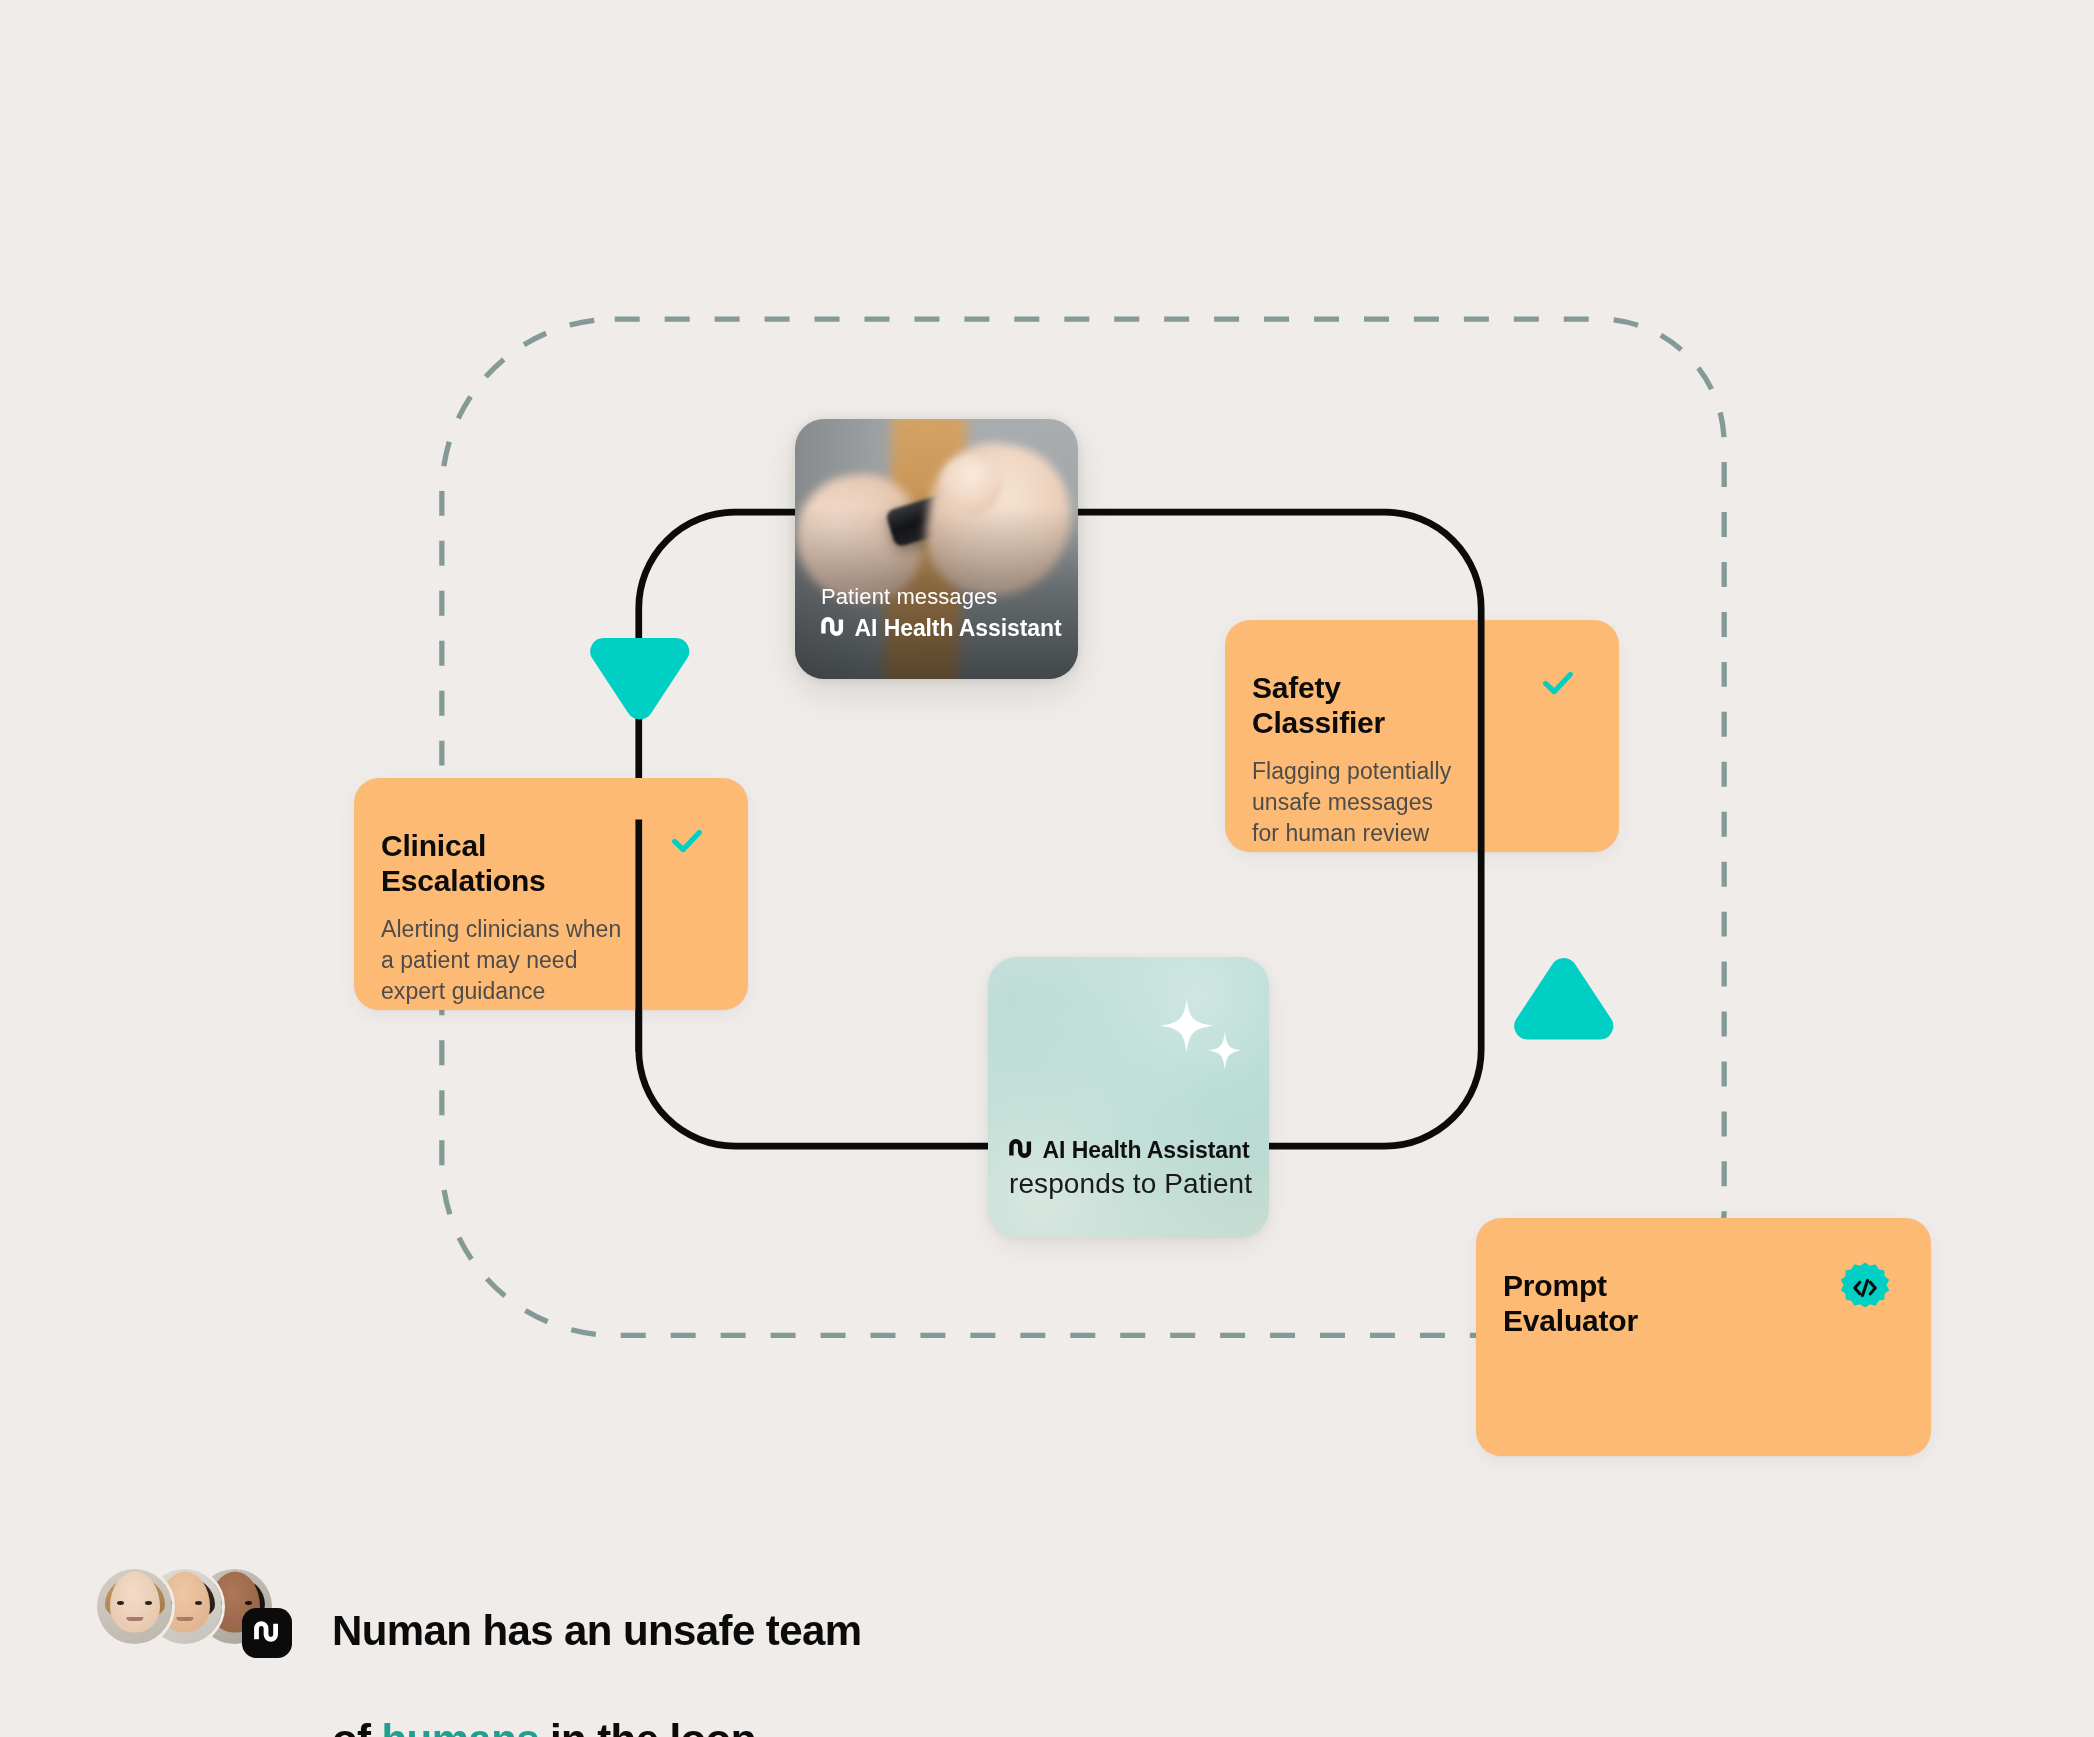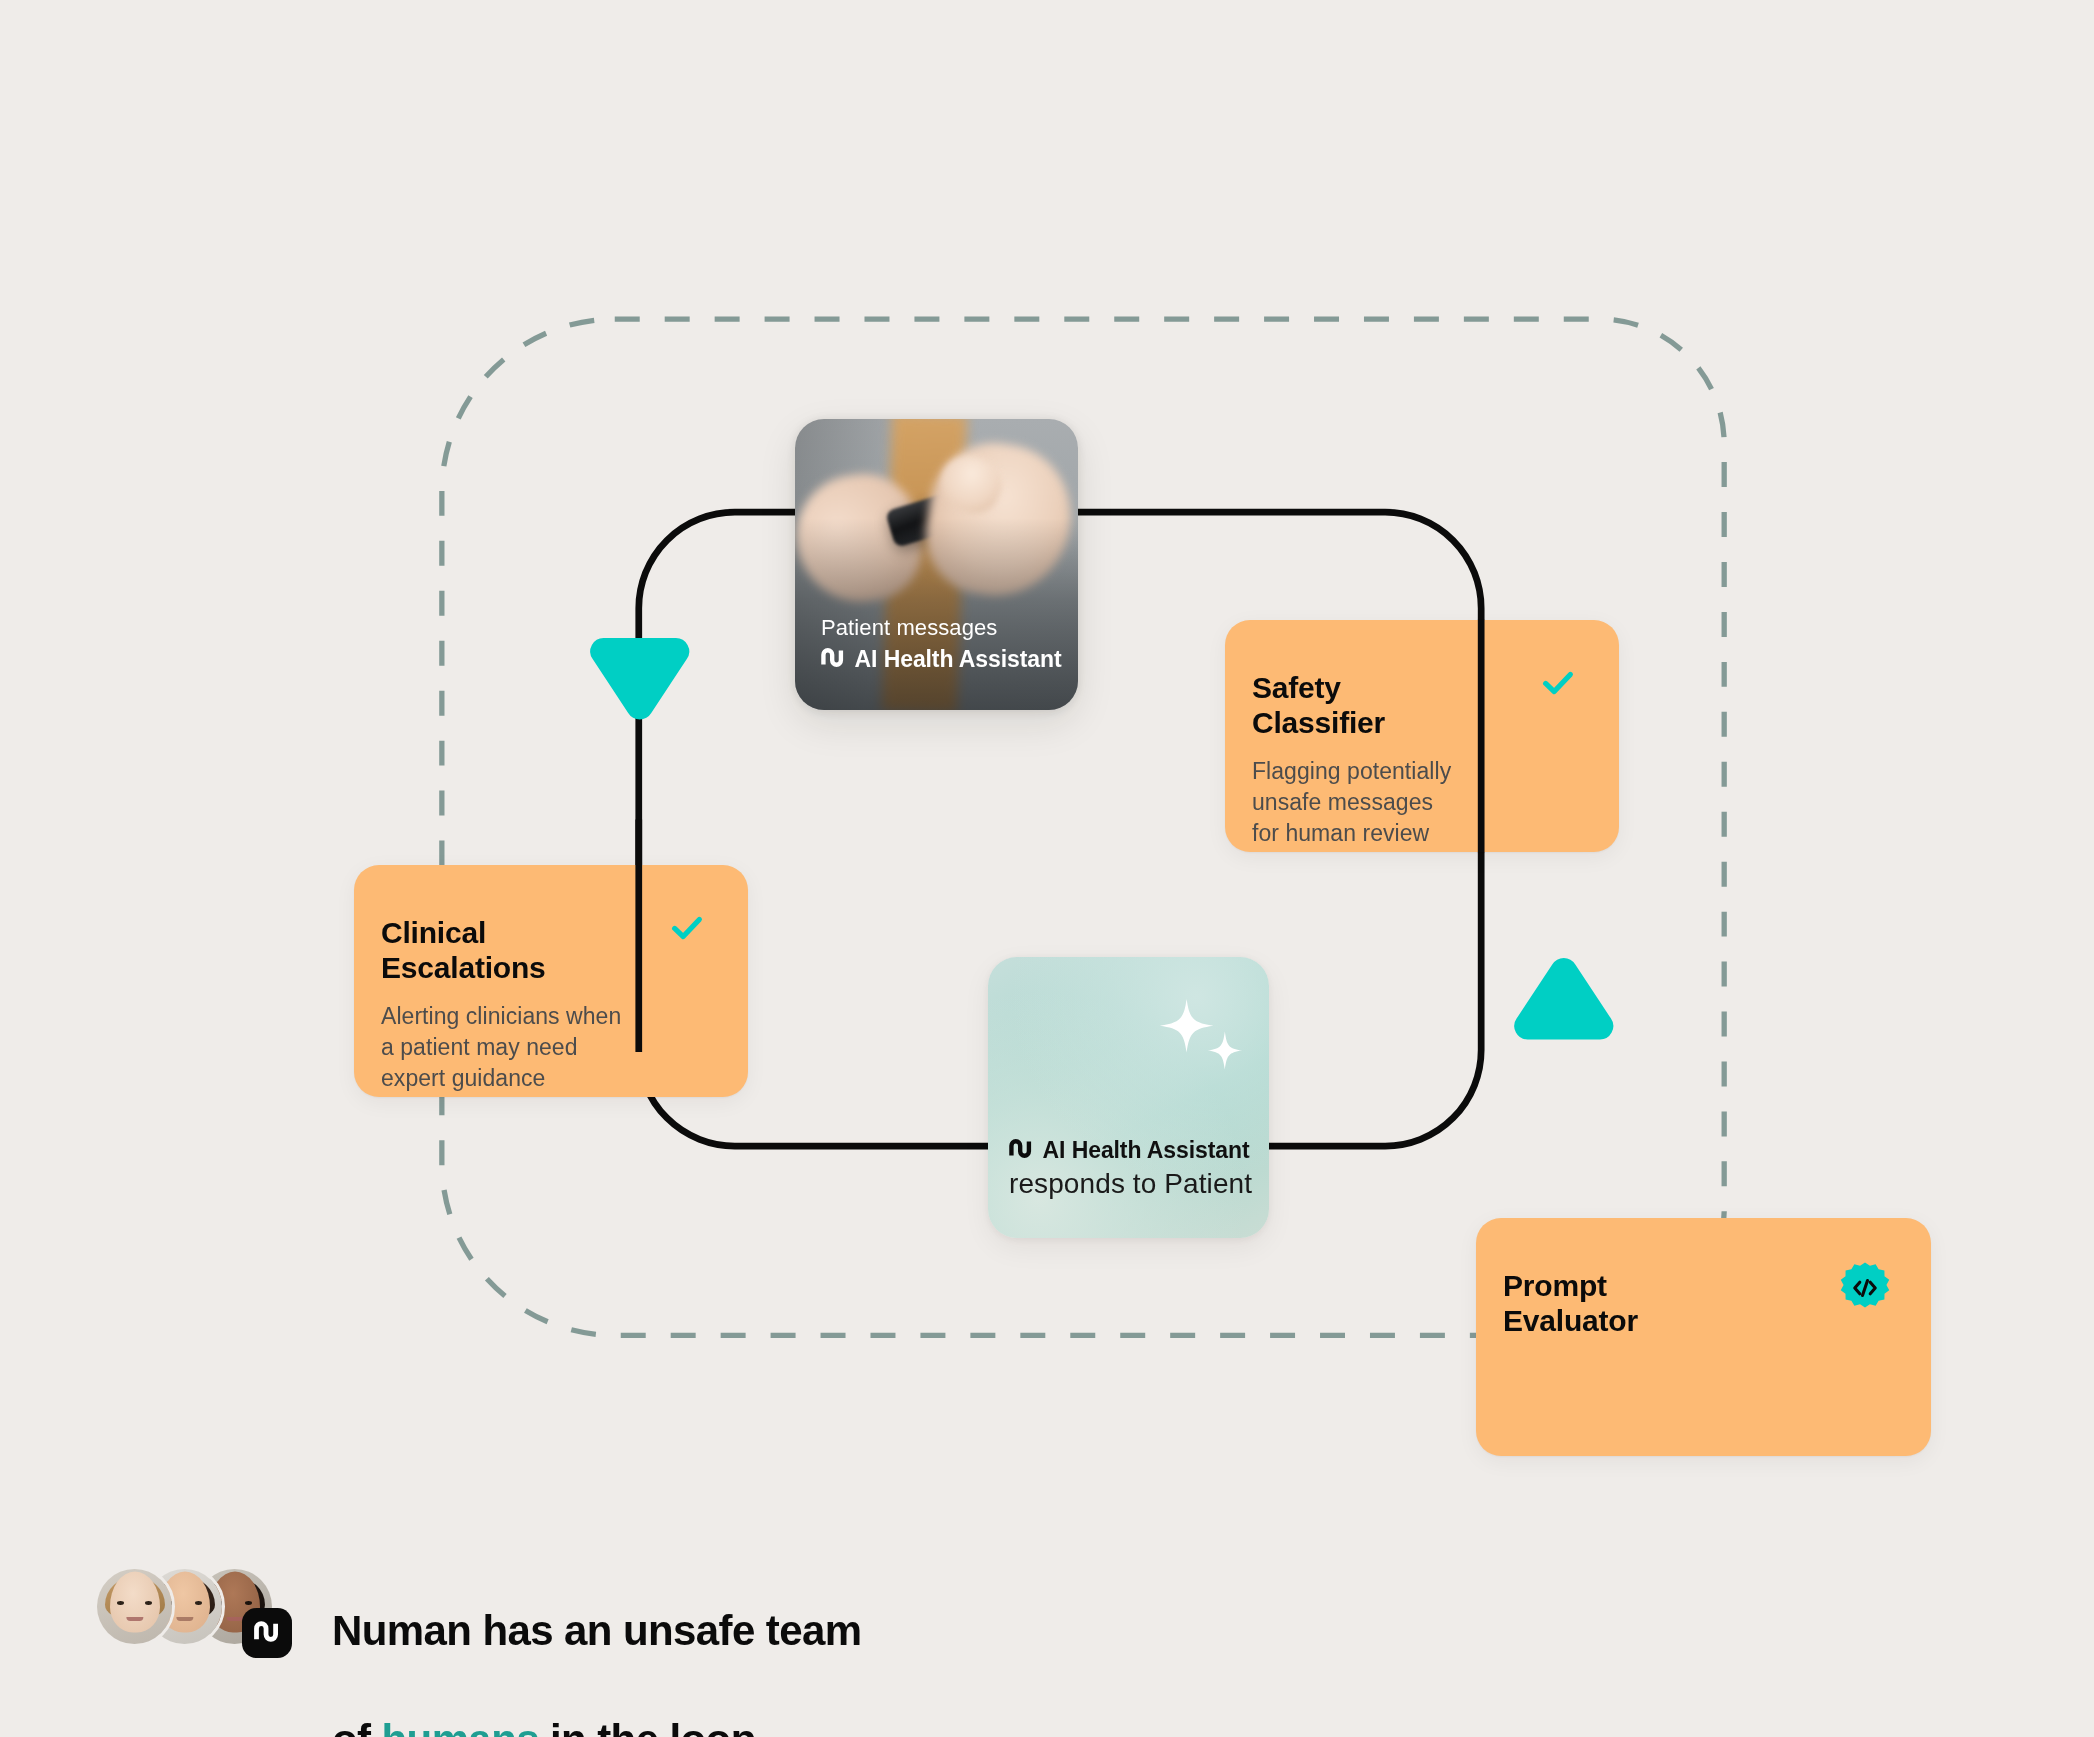--- a/index.html
+++ b/index.html
@@ -73,42 +73,42 @@
     padding: 50px 0 0 27px;
     z-index: 3;            
   }
   #card-safety .card-icon { right: 42px; top: 44px; }
 
   
   #loop-over-safety { z-index: 4; }
 
   
   #card-clinical {
-    left: 354px; top: 865px;
+    left: 354px; top: 778px;
     width: 394px; height: 232px;
     padding: 50px 0 0 27px;
     z-index: 3;
   }
   #card-clinical .card-icon { right: 42px; top: 44px; }
   #loop-over-clinical { z-index: 4; }
 
   
   #card-prompt {
     left: 1476px; top: 1218px;
     width: 455px; height: 238px;
     padding: 50px 0 0 27px;
     z-index: 7;
   }
   #card-prompt .card-icon { right: 38px; top: 42px; }
 
   
   #card-photo {
     position: absolute;
     left: 795px; top: 419px;
-    width: 283px; height: 291px;
+    width: 283px; height: 260px;
     border-radius: 29px;
     overflow: hidden;
     z-index: 5;
     box-shadow: 0 1.9px 9.6px rgba(30,25,20,0.10), 0 13.4px 38px rgba(30,25,20,0.10);
   }
   #photo-art {
     position: absolute;
     inset: 0;
     background:
       

